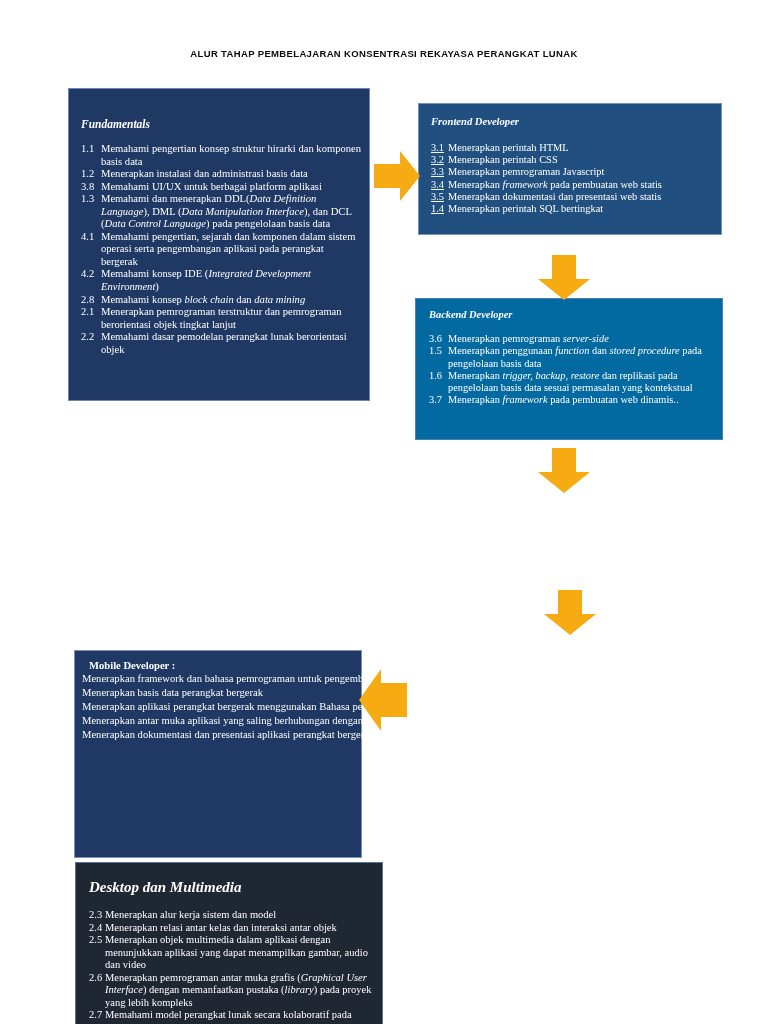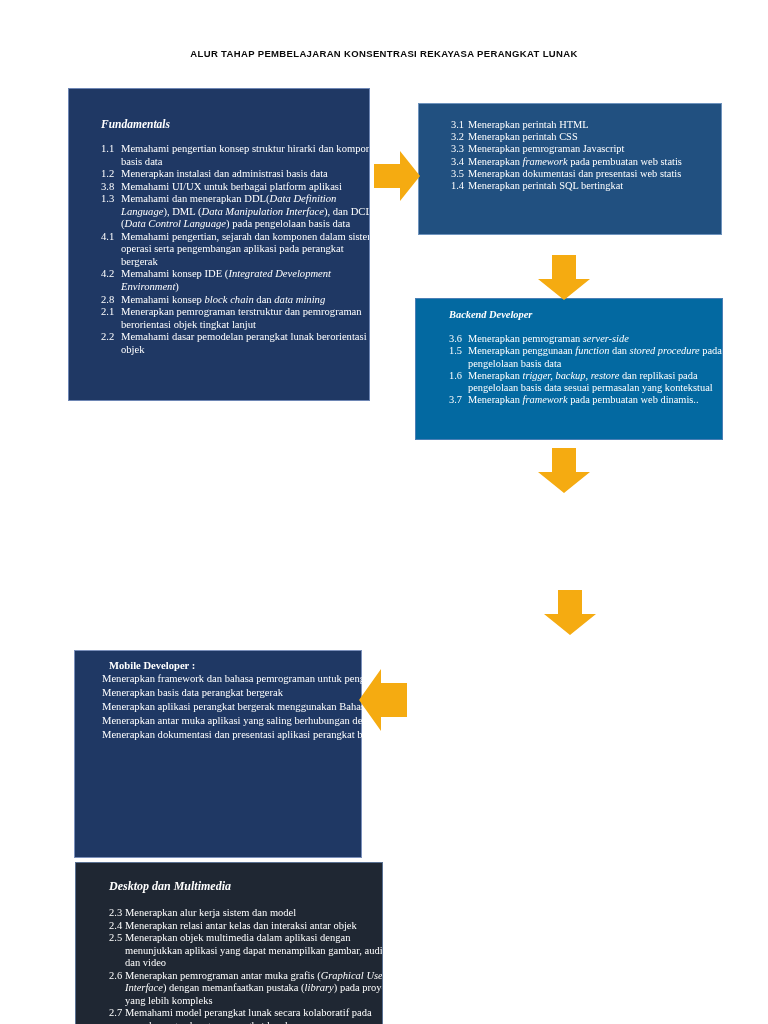--- a/index.html
+++ b/index.html
@@ -37,21 +37,20 @@
     font-size: 9.5px;
     letter-spacing: 0.35px;
     color: #0a0a0a;
   }
 
   
   .box {
     position: absolute;
     box-sizing: border-box;
     overflow: hidden;
-    padding-left: 20px;
   }
   .box-heading {
     font-family: "Liberation Serif", serif;
     font-weight: bold;
     font-style: italic;
     color: #ffffff;
   }
   .box-list {
     list-style: none;
     margin: 0;
@@ -104,21 +103,21 @@
   #box-frontend .box-heading {
     margin: 12px 0 0 12px;
     font-size: 10.6px;
   }
   #box-frontend .box-list {
     margin: 15px 0 0 12px;
     width: 285px;
     font-size: 10.4px;
     line-height: 12.2px;
   }
-  #box-frontend .num { width: 17px; }
+  #box-frontend .num { width: 17px; text-decoration: underline; }
 
   
   #box-backend {
     left: 415px;
     top: 298px;
     width: 308px;
     height: 142px;
     background: #0369a1;
     border: 1px solid #4a7fb5;
   }
@@ -163,21 +162,21 @@
   #box-desktop {
     left: 75px;
     top: 862px;
     width: 308px;
     height: 168px;
     background: #1f2733;
     border: 1px solid #5a7192;
   }
   #box-desktop .box-heading {
     margin: 16px 0 0 13px;
-    font-size: 12px;
+    font-size: 15px;
   }
   #box-desktop .box-list {
     margin: 13px 0 0 13px;
     width: 290px;
     font-size: 10.5px;
     line-height: 12.5px;
   }
   #box-desktop .num { width: 16px; }
 
   
@@ -229,20 +228,21 @@
           <span class="txt"><span>Menerapkan pemrograman terstruktur dan pemrograman berorientasi objek tingkat lanjut</span></span>
         </li>
         <li>
           <span class="num">2.2</span>
           <span class="txt"><span>Memahami dasar pemodelan perangkat lunak berorientasi objek</span></span>
         </li>
       </ul>
   </div>
 
   <div class="box" id="box-frontend">
+    <div class="box-heading">Frontend Developer</div>
     <ul class="box-list">
         <li>
           <span class="num">3.1</span>
           <span class="txt"><span>Menerapkan perintah HTML</span></span>
         </li>
         <li>
           <span class="num">3.2</span>
           <span class="txt"><span>Menerapkan perintah CSS</span></span>
         </li>
         <li>

